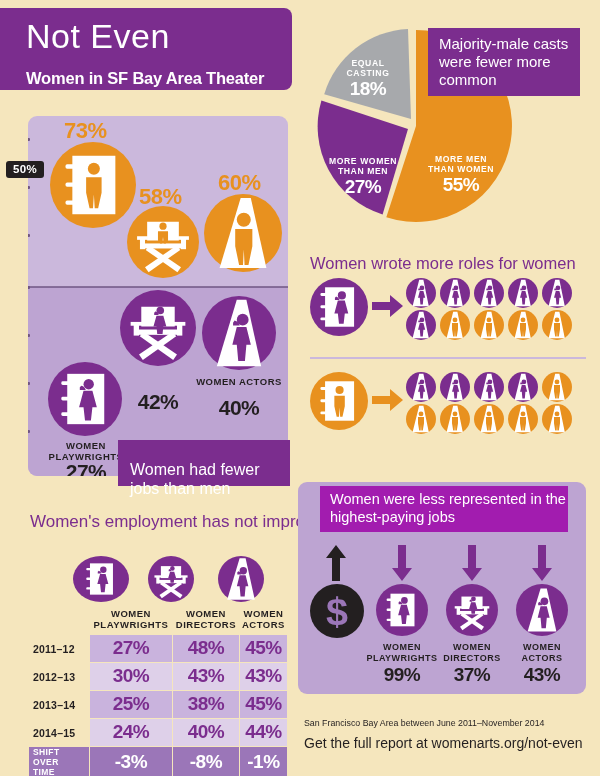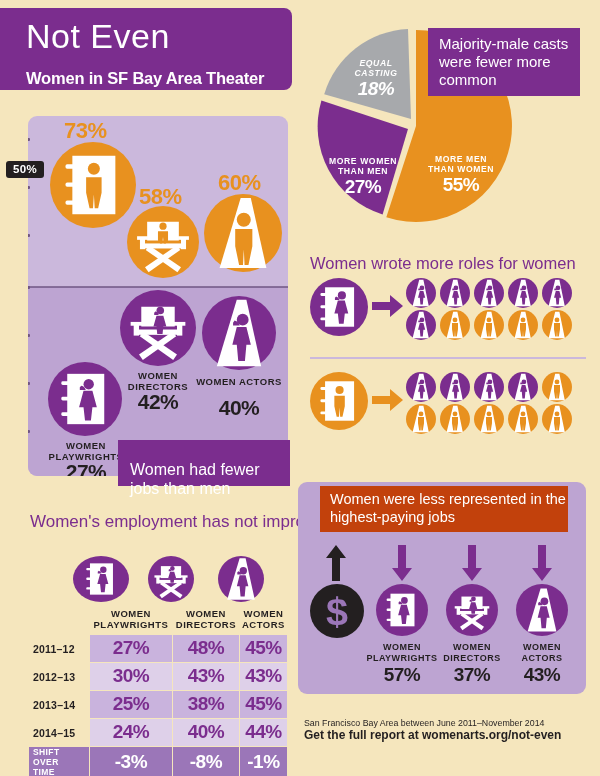--- a/index.html
+++ b/index.html
@@ -71,30 +71,30 @@
   .val{font-size:19px;font-weight:bold;color:#7b2d8e;text-align:center;letter-spacing:-.5px;padding:2px 0 3px 0!important;}
   .rowA .val{background:#c9b3dd;}
   .rowB .val{background:#ded0e9;}
   .shift td{background:#9b76b8;}
   .shift .val{color:#fff;background:#9b76b8;}
   .shift .yr{color:#fff;font-size:8.5px;line-height:10px;background:#9b76b8;letter-spacing:.4px;}
 
   
   #pay-panel{left:298px;top:482px;width:288px;height:212px;background:#bda4d2;border-radius:9px;}
   #pay-banner{
-    position:absolute;left:320px;top:486px;width:248px;height:46px;background:#c2410c;
+    position:absolute;left:320px;top:486px;width:248px;height:46px;background:#a21caf;
     box-sizing:border-box;padding:5px 0 0 10px;
   }
   #pay-banner div{color:#fff;font-size:14.5px;line-height:17.5px;font-weight:500;}
   .pay-cap{position:absolute;color:#231f20;font-size:9px;font-weight:bold;line-height:10.5px;text-align:center;letter-spacing:.5px;}
   .pay-val{position:absolute;color:#231f20;font-size:19px;font-weight:bold;text-align:center;letter-spacing:-.5px;}
 
   
   #footer{left:304px;top:718px;width:290px;color:#231f20;font-size:8.8px;line-height:11.5px;}
-  #footer .b{font-weight:bold;font-size:12px;}
+  #footer .b{font-weight:normal;font-size:14px;margin-top:8px;}
 </style>
 </head>
 <body>
 
 <div class="abs" id="title-banner">
   <div id="title-main">Not Even</div>
   <div id="title-sub">Women in SF Bay Area Theater</div>
 </div>
 
 <div class="abs" id="pie-wrap">
@@ -107,21 +107,21 @@
     <path d="M99 93 L12.2 68.2 A92 92 0 0 1 96 3 Z" fill="#a7a9ac"></path>
   </svg>
   <div class="pie-lab" style="left:114px;top:128px;width:70px;">
     <div class="t">MORE MEN THAN WOMEN</div>
     <div class="v">55%</div>
   </div>
   <div class="pie-lab" style="left:10px;top:130px;width:82px;">
     <div class="t">MORE WOMEN THAN MEN</div>
     <div class="v">27%</div>
   </div>
-  <div class="pie-lab" style="left:32px;top:32px;width:64px;font-style:italic;">
+  <div class="pie-lab" style="left:24px;top:32px;width:64px;">
     <div class="t">EQUAL CASTING</div>
     <div class="v">18%</div>
   </div>
 </div>
 <div class="abs" id="pie-callout">
   <div>Majority-male casts were fewer more common</div>
 </div>
 
 <div class="abs" id="jobs-panel">
   <div class="lowerhalf"></div>
@@ -195,21 +195,20 @@
       <rect x="75" y="44" width="7" height="16" fill="#fff"></rect>
       <rect x="14" y="42" width="15" height="5" fill="#fff"></rect>
       <rect x="71" y="42" width="15" height="5" fill="#fff"></rect>
       <path d="M26 61 L70 92 L75 85 L31 55 z" fill="#fff"></path>
       <path d="M74 61 L30 92 L25 85 L69 55 z" fill="#fff"></path>
       <circle cx="53" cy="27" r="5" fill="#7b2d8e"></circle>
       <path d="M45 30 l2 -2 a6 6 0 0 1 4 5 h-6 z" fill="#7b2d8e"></path>
       <path d="M48 34 h9 l4 14 h-4 l-1 10 h-7 l-1 -10 h-4 z" fill="#7b2d8e"></path>
     </svg>
   </div>
-  <div class="lbl-cap" style="left:86px;top:254px;width:88px;">WOMEN DIRECTORS</div>
   <div class="lbl-pct-dk" style="left:86px;top:274px;width:88px;">42%</div>
 
   <div class="ic pu" style="left:174px;top:180px;width:74px;height:74px;">
     <svg viewBox="0 0 100 100" width="74" height="74">
       <path d="M47 5 L60 5 L80 95 L20 95 z" fill="#fff"></path>
       <circle cx="55" cy="32" r="8" fill="#7b2d8e"></circle>
       <path d="M42 36 l2 -3 a9 9 0 0 1 7 7 h-9 z" fill="#7b2d8e"></path>
       <path d="M47 42 h13 l6 24 h-6 l-2 22 h-9 l-2 -22 h-6 z" fill="#7b2d8e"></path>
     </svg>
   </div>
@@ -494,21 +493,21 @@
           <rect x="26" y="16" width="50" height="68" fill="#fff"></rect>
           <rect x="18" y="26" width="12" height="5" rx="2" fill="#fff"></rect>
           <rect x="18" y="47" width="12" height="5" rx="2" fill="#fff"></rect>
           <rect x="18" y="68" width="12" height="5" rx="2" fill="#fff"></rect>
           <circle cx="55" cy="30" r="7" fill="#7b2d8e"></circle>
           <path d="M43 34 l2 -2 a8 8 0 0 1 6 6 h-8 z" fill="#7b2d8e"></path>
           <path d="M48 39 h12 l6 22 h-6 l-2 18 h-8 l-2 -18 h-6 z" fill="#7b2d8e"></path>
         </svg></div>
     </div>
     <div class="pay-cap" style="left:66px;top:160px;width:76px;">WOMEN<br>PLAYWRIGHTS</div>
-    <div class="pay-val" style="left:66px;top:182px;width:76px;">57%</div>
+    <div class="pay-val" style="left:66px;top:182px;width:76px;">99%</div>
     <svg class="abs" style="left:163px;top:63px;" width="22" height="36" viewBox="0 0 22 36">
       <path d="M7 0 h8 v23 h6 L11 36 L1 23 h6 z" fill="#7b2d8e"></path>
     </svg>
     <div class="abs" style="left:148px;top:102px;width:52px;height:52px;border-radius:50%;background:#7b2d8e;">
       <div style="margin:2px;"><svg viewBox="0 0 100 100" width="48" height="48">
           <path d="M28 22 h44 v26 h-44 z" fill="#fff"></path>
           <rect x="22" y="52" width="56" height="7" fill="#fff"></rect>
           <rect x="18" y="44" width="7" height="16" fill="#fff"></rect>
           <rect x="75" y="44" width="7" height="16" fill="#fff"></rect>
           <rect x="14" y="42" width="15" height="5" fill="#fff"></rect>

